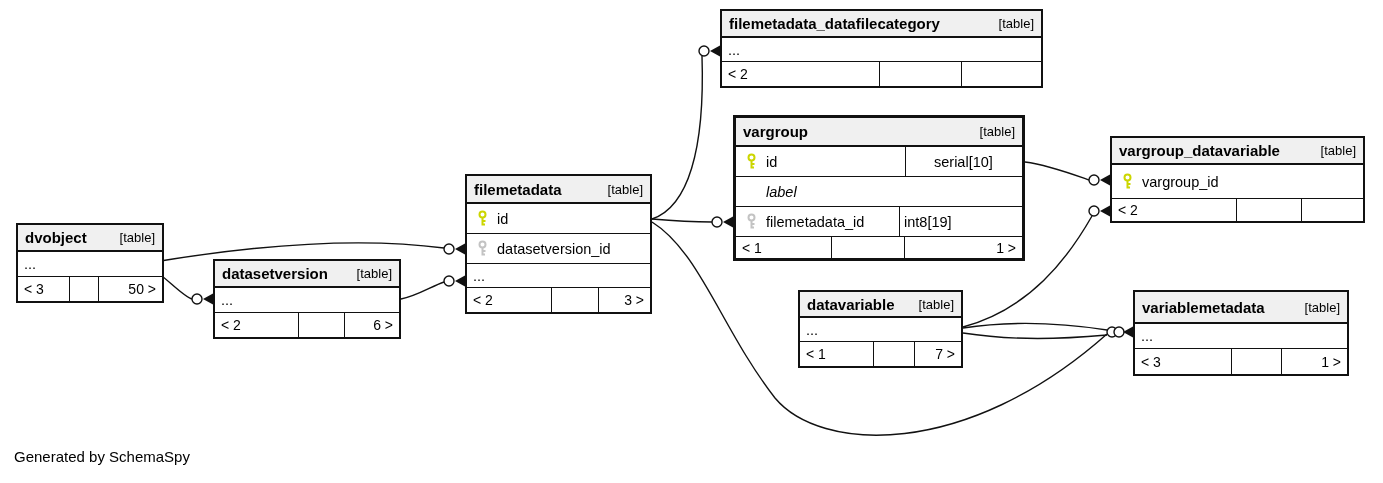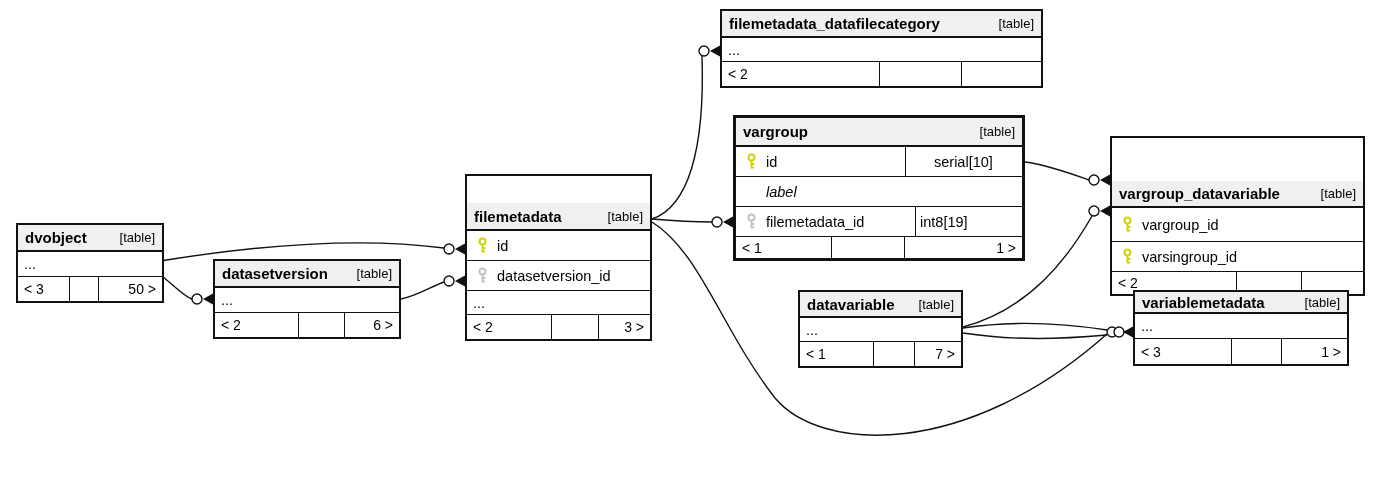--- a/index.html
+++ b/index.html
@@ -105,65 +105,54 @@
     <div class="row" style="height:30px;">
       <span class="keycell">
           <span class="key-fk">
         <svg width="11" height="17" viewBox="0 0 11 17">
               <circle cx="5.5" cy="4.5" r="3" fill="none" stroke="currentColor" stroke-width="2"></circle>
               <path d="M5.5 7.5 V15.5 M5.5 11 H8.5 M5.5 14.5 H8" stroke="currentColor" stroke-width="2" fill="none"></path>
             </svg>
       </span>
         </span>
       <span class="cname">filemetadata_id</span>
-      <span class="ctype" style="width:107px;">int8[19]</span>
+      <span class="ctype" style="width:123px;">int8[19]</span>
     </div>
     <div class="foot" style="height:21px;">
       <span class="fcell" style="width:96px;">&lt; 1</span>
       <span class="fcell" style="width:73px;"></span>
       <span class="fcell last">1 &gt;</span>
     </div>
   </div>
 
   <div class="tbl" style="left:1110px;top:136px;width:255px;">
-    <div class="tbl-h" style="height:27px;margin-top:43px;">
+    <div class="tbl-h" style="height:27px;">
       <span class="nm">vargroup_datavariable</span>
       <span class="tag">[table]</span>
     </div>
     <div class="row" style="height:34px;">
       <span class="keycell">
           <span class="key-pk">
         <svg width="11" height="17" viewBox="0 0 11 17">
               <circle cx="5.5" cy="4.5" r="3" fill="none" stroke="currentColor" stroke-width="2"></circle>
               <path d="M5.5 7.5 V15.5 M5.5 11 H8.5 M5.5 14.5 H8" stroke="currentColor" stroke-width="2" fill="none"></path>
             </svg>
       </span>
         </span>
       <span class="cname">vargroup_id</span>
-    </div>
-    <div class="row" style="height:30px;">
-      <span class="keycell">
-          <span class="key-pk">
-        <svg width="11" height="17" viewBox="0 0 11 17">
-              <circle cx="5.5" cy="4.5" r="3" fill="none" stroke="currentColor" stroke-width="2"></circle>
-              <path d="M5.5 7.5 V15.5 M5.5 11 H8.5 M5.5 14.5 H8" stroke="currentColor" stroke-width="2" fill="none"></path>
-            </svg>
-      </span>
-        </span>
-      <span class="cname">varsingroup_id</span>
     </div>
     <div class="foot" style="height:22px;">
       <span class="fcell" style="width:125px;">&lt; 2</span>
       <span class="fcell" style="width:65px;"></span>
       <span class="fcell last"></span>
     </div>
   </div>
 
   <div class="tbl" style="left:465px;top:174px;width:187px;">
-    <div class="tbl-h" style="height:28px;margin-top:27px;">
+    <div class="tbl-h" style="height:28px;">
       <span class="nm">filemetadata</span>
       <span class="tag">[table]</span>
     </div>
     <div class="row" style="height:30px;">
       <span class="keycell">
           <span class="key-pk">
         <svg width="11" height="17" viewBox="0 0 11 17">
               <circle cx="5.5" cy="4.5" r="3" fill="none" stroke="currentColor" stroke-width="2"></circle>
               <path d="M5.5 7.5 V15.5 M5.5 11 H8.5 M5.5 14.5 H8" stroke="currentColor" stroke-width="2" fill="none"></path>
             </svg>
@@ -223,25 +212,26 @@
     </div>
     <div class="row ell" style="height:24px;">...</div>
     <div class="foot" style="height:24px;">
       <span class="fcell" style="width:74px;">&lt; 1</span>
       <span class="fcell" style="width:41px;"></span>
       <span class="fcell last">7 &gt;</span>
     </div>
   </div>
 
   <div class="tbl" style="left:1133px;top:290px;width:216px;">
-    <div class="tbl-h" style="height:22px;">
+    <div class="tbl-h" style="height:32px;">
       <span class="nm">variablemetadata</span>
       <span class="tag">[table]</span>
     </div>
     <div class="row ell" style="height:25px;">...</div>
     <div class="foot" style="height:25px;">
       <span class="fcell" style="width:97px;">&lt; 3</span>
       <span class="fcell" style="width:50px;"></span>
       <span class="fcell last">1 &gt;</span>
     </div>
   </div>
 
+  <div id="note">Generated by SchemaSpy</div>
 </div>
 
 </body></html>

